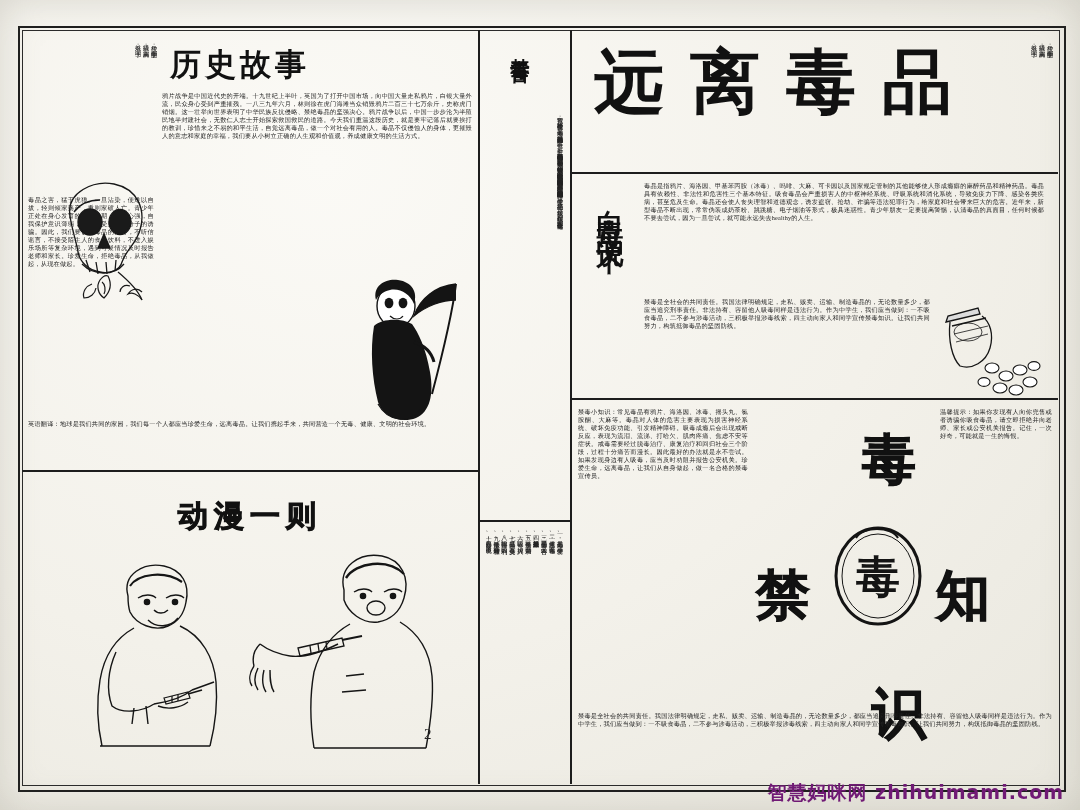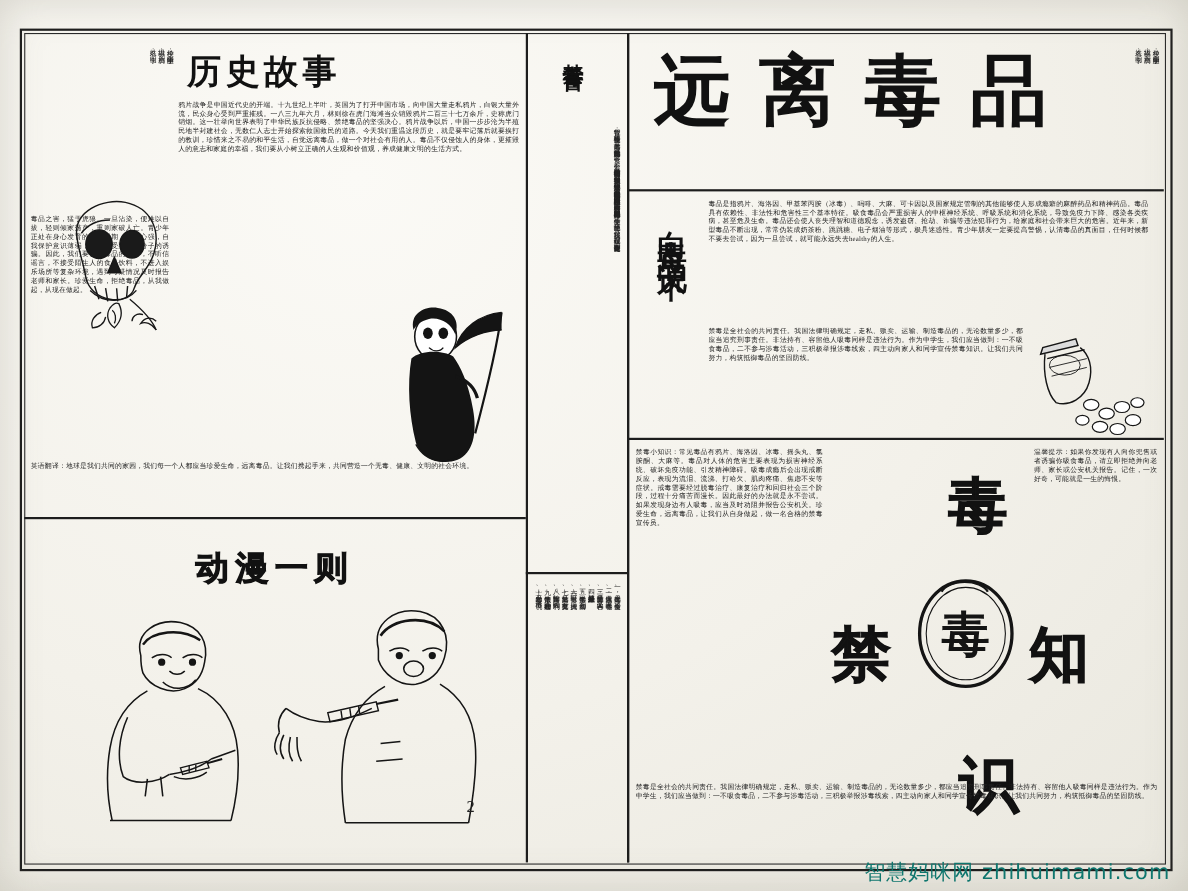--- a/index.html
+++ b/index.html
@@ -99,22 +99,22 @@
     font-family: "Liberation Serif", serif;
     font-size: 15px;
     color: #222;
   }
   .watermark {
     position: absolute;
     right: 16px;
     bottom: 4px;
     font-family: "DejaVu Sans", sans-serif;
     font-size: 19px;
-    font-weight: normal;
-    color: #0f766e;
+    font-weight: bold;
+    color: #701a75;
     letter-spacing: 1px;
   }
   svg { display: block; }
   .ill { position: absolute; }
 </style>
 </head>
 <body>
 
 <div id="poster">
   <div class="paper-bg"></div>

